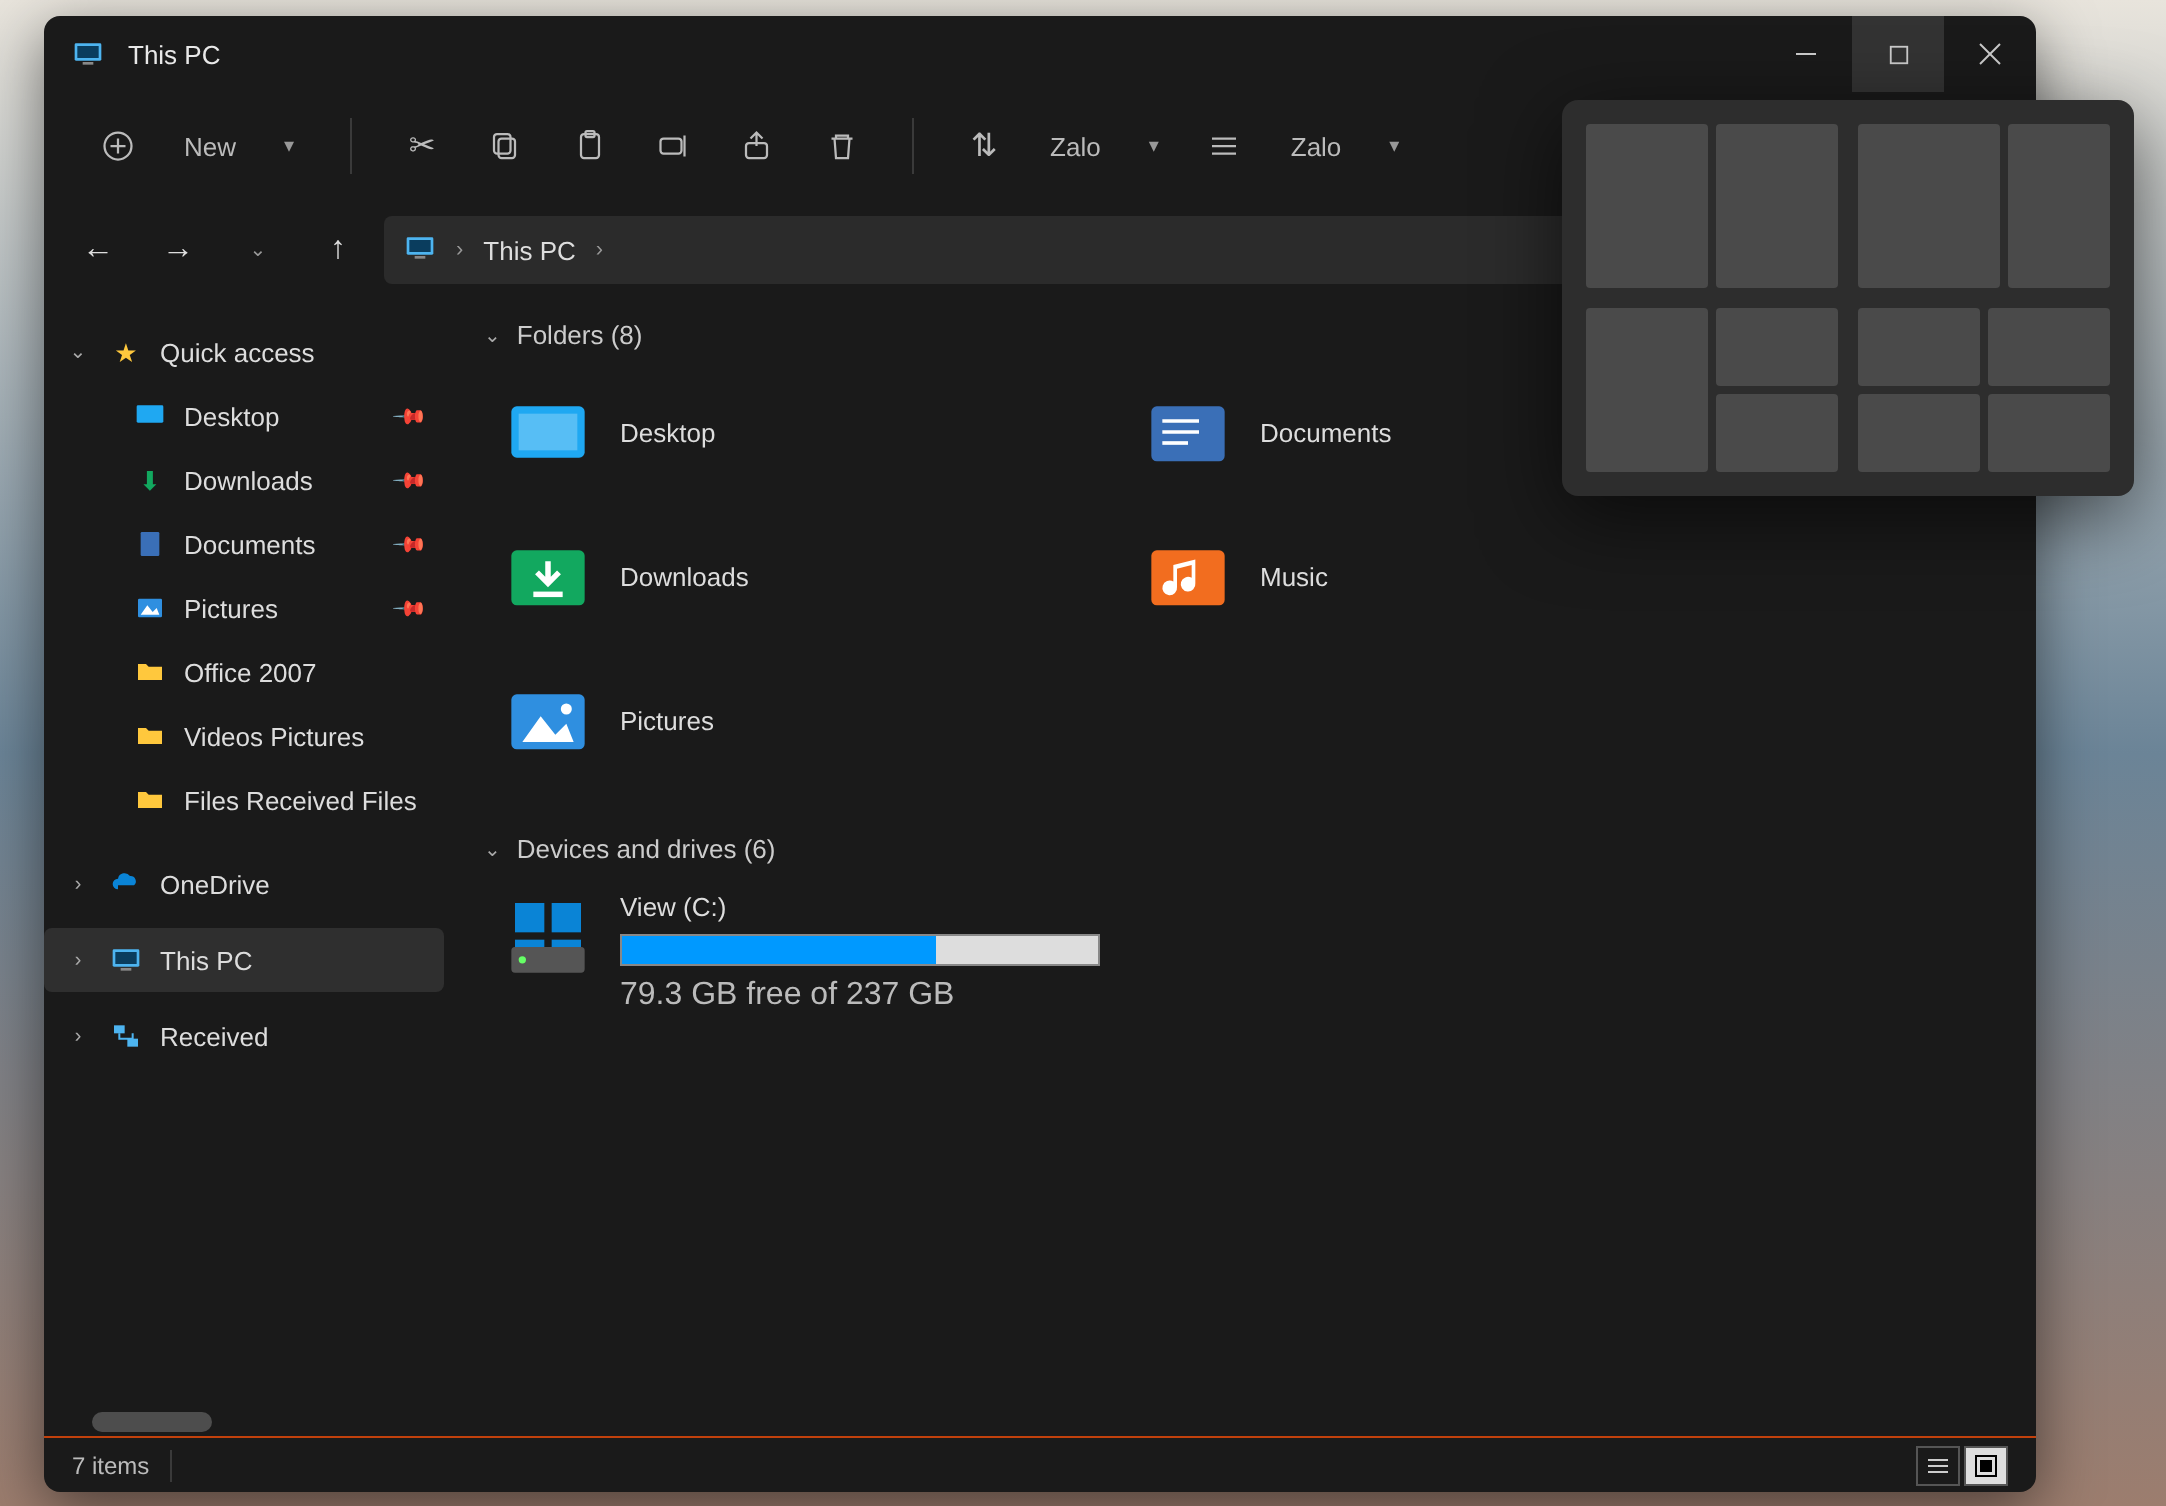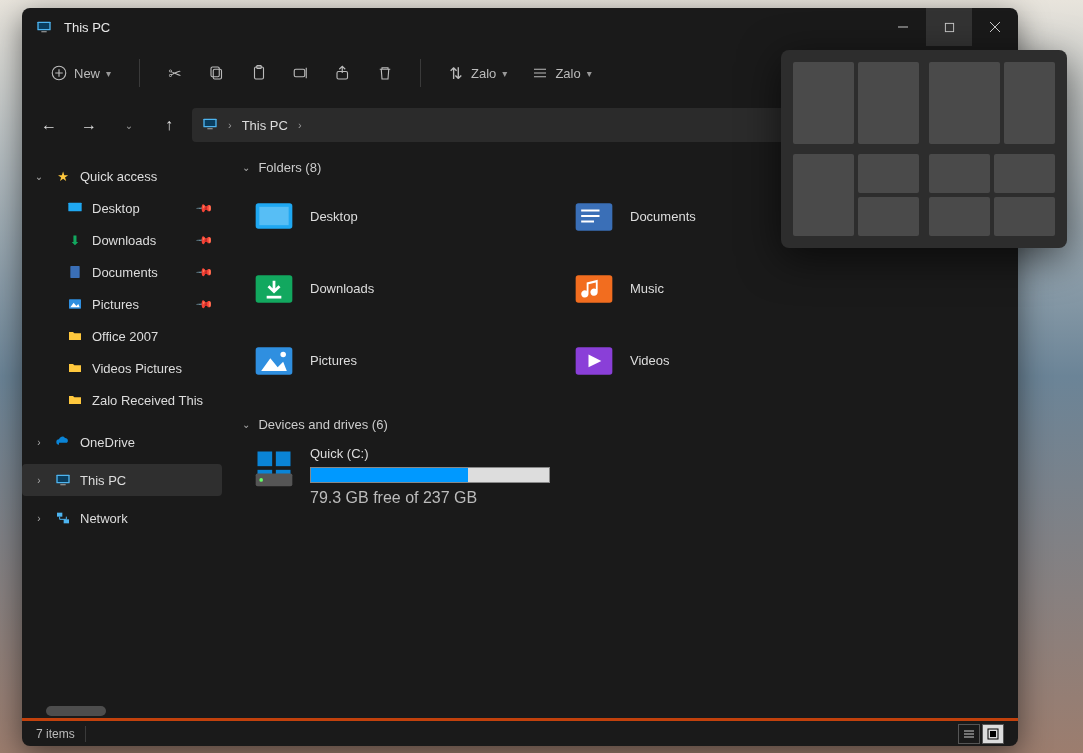--- a/index.html
+++ b/index.html
@@ -34,21 +34,21 @@
 .win-btn { width: 46px; height: 38px; display: flex; align-items: center; justify-content: center; color: #ccc; }
 .toolbar {
   height: 54px;
   display: flex;
   align-items: center;
   padding: 0 18px;
   gap: 8px;
   color: #ccc;
 }
 .toolbar .sep { width: 1px; height: 28px; background: #3a3a3a; margin: 0 10px; }
-.tb-btn { height: 36px; padding: 0 8px; display: flex; align-items: center; gap: 6px; border-radius: 4px; color: #bbb; font-size: 13px; }
+.tb-btn { height: 36px; padding: 0 8px; display: flex; align-items: center; gap: 24px; border-radius: 4px; color: #bbb; font-size: 13px; }
 .tb-btn.new { padding: 0 10px; }
 .tb-btn svg, .tb-btn .glyph { width: 18px; height: 18px; }
 .glyph { display: inline-flex; align-items: center; justify-content: center; font-size: 16px; }
 .chev { font-size: 10px; color: #999; }
 .navbar {
   height: 50px;
   display: flex;
   align-items: center;
   padding: 0 10px;
   gap: 6px;
@@ -72,21 +72,21 @@
 .folder-grid { display: grid; grid-template-columns: 320px 320px; gap: 18px 0; margin-bottom: 30px; margin-left: 10px; }
 .folder-item { display: flex; align-items: center; gap: 14px; height: 54px; }
 .folder-icon { width: 44px; height: 44px; border-radius: 4px; display: flex; align-items: center; justify-content: center; }
 .folder-label { font-size: 13px; }
 .drive-item { display: flex; gap: 14px; margin-left: 10px; margin-top: 10px; }
 .drive-icon { width: 44px; height: 44px; display:flex; flex-direction:column; align-items:center; justify-content:center; }
 .drive-info { display: flex; flex-direction: column; gap: 6px; font-size: 13px; }
 .drive-bar { width: 240px; height: 16px; background: #ddd; border: 1px solid #888; position: relative; }
 .drive-fill { height: 100%; background: #0099ff; }
 .drive-free { font-size: 16px; color: #bbb; }
-.statusbar { height: 28px; border-top: 3px solid #c2410c; display: flex; align-items: center; padding: 0 14px; color: #bbb; font-size: 12px; }
+.statusbar { height: 28px; border-top: 1px solid #c2410c; display: flex; align-items: center; padding: 0 14px; color: #bbb; font-size: 12px; }
 .statusbar .sep2 { width: 1px; height: 16px; background: #3a3a3a; margin: 0 10px; }
 .view-toggle { margin-left: auto; display: flex; gap: 2px; }
 .vt-btn { width: 22px; height: 20px; border: 1px solid #555; display:flex; align-items:center; justify-content:center; }
 .vt-btn.active { background: #ddd; color: #000; }
 .snap-flyout {
   position: absolute;
   right: 16px; top: 50px;
   width: 286px;
   background: #2d2d2d;
   border-radius: 8px;
@@ -293,21 +293,21 @@
             </svg>
           </span>
         <span>Videos Pictures</span>
       </div>
       <div class="side-item nested">
         <span class="side-icon">
             <svg width="16" height="16" viewBox="0 0 24 24">
               <path d="M3 6h6l2 2h10v10H3z" fill="#ffc83d"></path>
             </svg>
           </span>
-        <span>Zalo Received This</span>
+        <span>Files Received Files</span>
       </div>
       <div style="height:10px"></div>
       <div class="side-item">
         <span class="side-chev">›</span>
         <span class="side-icon">
             <svg width="16" height="16" viewBox="0 0 24 24">
               <path d="M6 16a4 4 0 010-8 5 5 0 019-2 4 4 0 013 7H6z" fill="#0a84d6"></path>
             </svg>
           </span>
         <span>OneDrive</span>
@@ -327,21 +327,21 @@
       <div style="height:6px"></div>
       <div class="side-item">
         <span class="side-chev">›</span>
         <span class="side-icon">
             <svg width="16" height="16" viewBox="0 0 24 24">
               <rect x="3" y="4" width="8" height="6" fill="#4db4f0"></rect>
               <rect x="13" y="14" width="8" height="6" fill="#4db4f0"></rect>
               <path d="M7 10v4h10v-4" fill="none" stroke="#4db4f0" stroke-width="1.5"></path>
             </svg>
           </span>
-        <span>Network</span>
+        <span>Received</span>
       </div>
     </div>
 
     <div class="content">
       <div class="group-header">
         <span class="group-chev">⌄</span>
         <span>Folders (8)</span>
       </div>
       <div class="folder-grid" id="folder-grid">
           <div class="folder-item">
@@ -386,48 +386,39 @@
           <div class="folder-item">
             <div class="folder-icon">
               <svg width="44" height="44" viewBox="0 0 48 48">
                 <rect x="4" y="10" width="40" height="30" rx="3" fill="#2f8fe0"></rect>
                 <polygon points="10,36 20,22 28,32 34,26 38,36" fill="#fff"></polygon>
                 <circle cx="34" cy="18" r="3" fill="#fff"></circle>
               </svg>
             </div>
             <span class="folder-label">Pictures</span>
           </div>
-          <div class="folder-item">
-            <div class="folder-icon">
-              <svg width="44" height="44" viewBox="0 0 48 48">
-                <rect x="4" y="10" width="40" height="30" rx="3" fill="#8a3fd8"></rect>
-                <polygon points="18,18 18,32 32,25" fill="#fff"></polygon>
-              </svg>
-            </div>
-            <span class="folder-label">Videos</span>
-          </div>
         </div>
 
       <div class="group-header">
         <span class="group-chev">⌄</span>
         <span>Devices and drives (6)</span>
       </div>
       <div class="drive-item">
         <div class="drive-icon">
           <svg width="44" height="44" viewBox="0 0 48 48">
             <rect x="6" y="6" width="16" height="16" fill="#0a84d6"></rect>
               <rect x="26" y="6" width="16" height="16" fill="#0a84d6"></rect>
             <rect x="6" y="26" width="16" height="16" fill="#0a84d6"></rect>
               <rect x="26" y="26" width="16" height="16" fill="#0a84d6"></rect>
             <rect x="4" y="30" width="40" height="14" rx="2" fill="#555"></rect>
               <circle cx="10" cy="37" r="2" fill="#6f6"></circle>
           </svg>
         </div>
         <div class="drive-info">
-          <span>Quick (C:)</span>
+          <span>View (C:)</span>
           <div class="drive-bar">
             <div class="drive-fill" id="drive-fill" style="width: 66%;"></div>
           </div>
           <span class="drive-free">79.3 GB free of 237 GB</span>
         </div>
       </div>
     </div>
   </div>
 
   <div class="statusbar">

